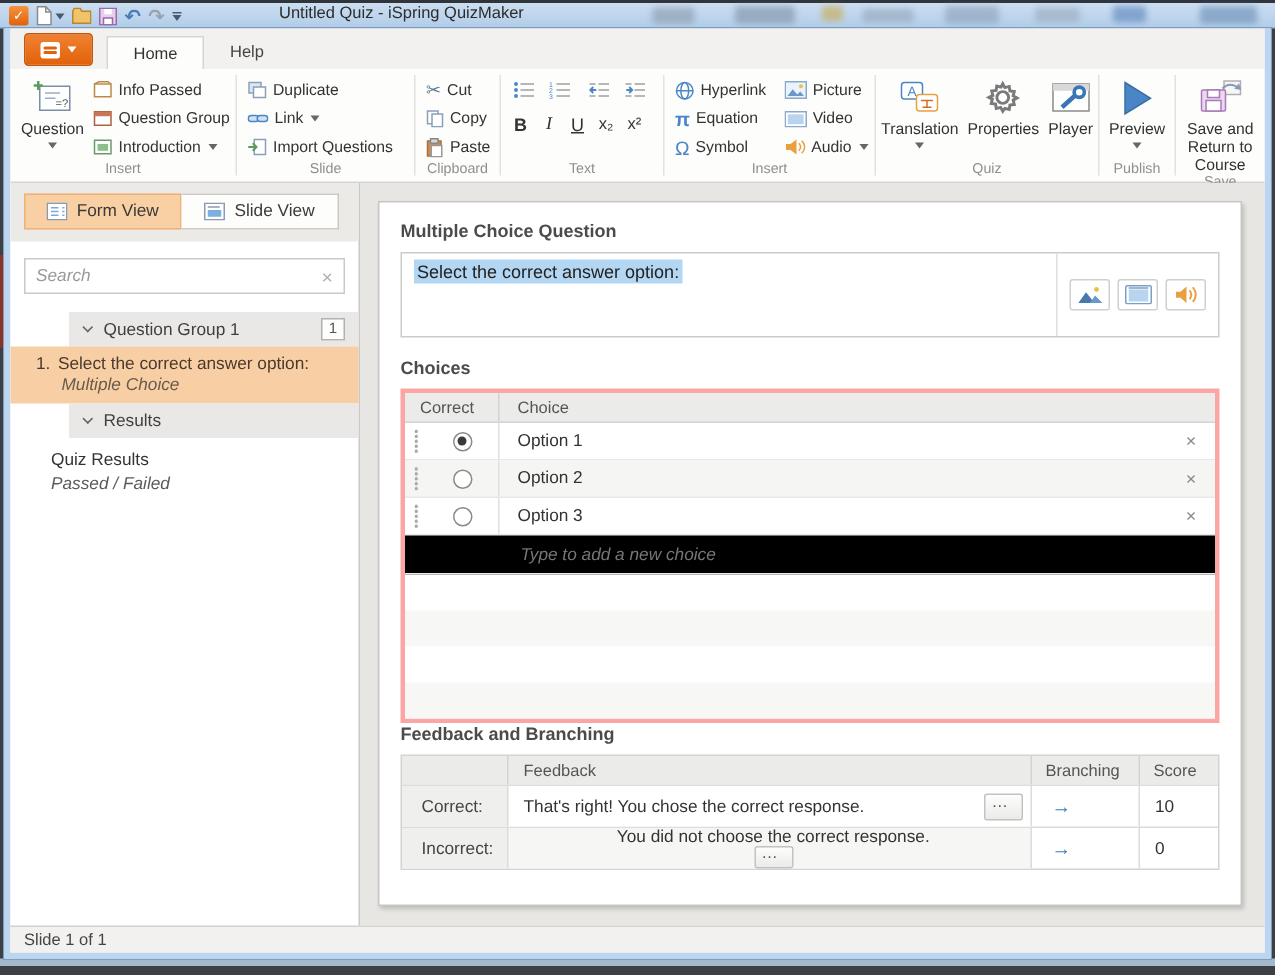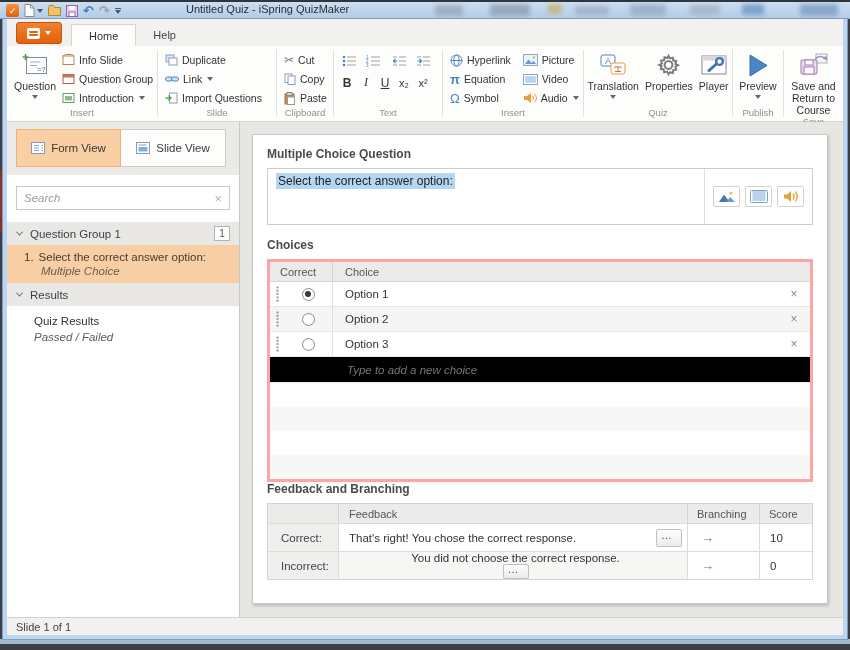--- a/index.html
+++ b/index.html
@@ -65,31 +65,31 @@
   .glyph-cut::before { content:"✂"; color:#5a7a9a; font-size:12px; }
   .glyph-pi::before { content:"π"; color:#4a86c5; font-size:13px; font-weight:bold; }
   .glyph-omega::before { content:"Ω"; color:#4a86c5; font-size:13px; }
 
   
   .workspace { flex:1; display:flex; min-height:0; }
 
   
   .sidebar { width:233px; background:#fff; border-right:1px solid #c9c9c7; display:flex; flex-direction:column; flex:0 0 auto; }
   .sidebar-tabs { background:#eceae7; padding:7px 0 8px 9px; display:flex; }
-  .view-tab { width:105px; height:38px; display:flex; align-items:center; justify-content:center; gap:6px; font-size:11.5px; color:#3a3a3a; }
+  .view-tab { width:105px; height:24px; display:flex; align-items:center; justify-content:center; gap:6px; font-size:11.5px; color:#3a3a3a; }
   .view-tab.active { background:#f9cfa4; border:1px solid #edb27c; }
   .view-tab.inactive { background:#fdfdfc; border:1px solid #c9c9c7; border-left:none; }
   .search-box { margin:11px 9px 4px; height:24px; border:1px solid #c9c9c7; display:flex; align-items:center; padding:0 7px; background:#fff; }
   .search-input { flex:1; border:none; outline:none; font-size:11.5px; color:#333; font-family:inherit; background:transparent; }
   .search-input::placeholder { color:#9a9a98; font-style:italic; }
   .icon-x::before { content:"×"; }
   .search-clear { color:#b0b0ae; font-size:13px; line-height:1; }
   .tree { margin-top:8px; font-size:11.5px; }
   .chev { display:inline-block; width:5px; height:5px; border-right:1.5px solid #666; border-bottom:1.5px solid #666; transform:rotate(45deg) translate(-1px,-1px); }
-  .tree-header { height:23px; background:#e9e8e6; display:flex; align-items:center; padding:0 9px 0 10px; color:#3f3f3f; gap:8px; }
+  .tree-header { height:23px; background:#e9e8e6; display:flex; align-items:center; padding:0 9px 0 10px; color:#3f3f3f; gap:8px;margin-left:39px; }
   .tree-header .hdr-label { flex:1; }
   .badge { min-width:16px; height:15px; background:#fdfdfc; border:1px solid #b2b2b0; font-size:10px; color:#555; display:flex; align-items:center; justify-content:center; padding:0 2px; }
   .tree-question { background:#f8cea4; padding:6px 8px 6px 17px; }
   .tree-question .q-line1 { display:flex; gap:5px; color:#4a3a2c; }
   .tree-question .q-line2 { margin-left:17px; font-style:italic; color:#6a5c4c; margin-top:2px; }
   .tree-results-item { padding:9px 8px 2px 27px; color:#333; }
   .tree-results-sub { padding:2px 8px 0 27px; font-style:italic; color:#5a5a58; }
 
   
   .main { flex:1; background:#e7e6e3; position:relative; min-width:0; }
@@ -222,21 +222,21 @@
           </span>
           <span>Question</span>
           <span class="caret"></span>
         </div>
         <div class="small-col">
           <div class="small-btn">
             <svg width="13" height="12" viewBox="0 0 13 12">
                 <rect x="1" y="2" width="11" height="8.5" fill="#fff" stroke="#c08848"></rect>
                 <path d="M1 2l3-1.5h6l2 1.5" fill="none" stroke="#c08848"></path>
               </svg>
-            <span>Info Slide</span>
+            <span>Info Passed</span>
           </div>
           <div class="small-btn">
             <svg width="13" height="12" viewBox="0 0 13 12">
                 <rect x="1" y="1.5" width="11" height="9" fill="#fff" stroke="#b06040"></rect>
                 <rect x="1" y="1.5" width="11" height="3" fill="#c87858"></rect>
               </svg>
             <span>Question Group</span>
           </div>
           <div class="small-btn">
             <svg width="13" height="12" viewBox="0 0 13 12">

